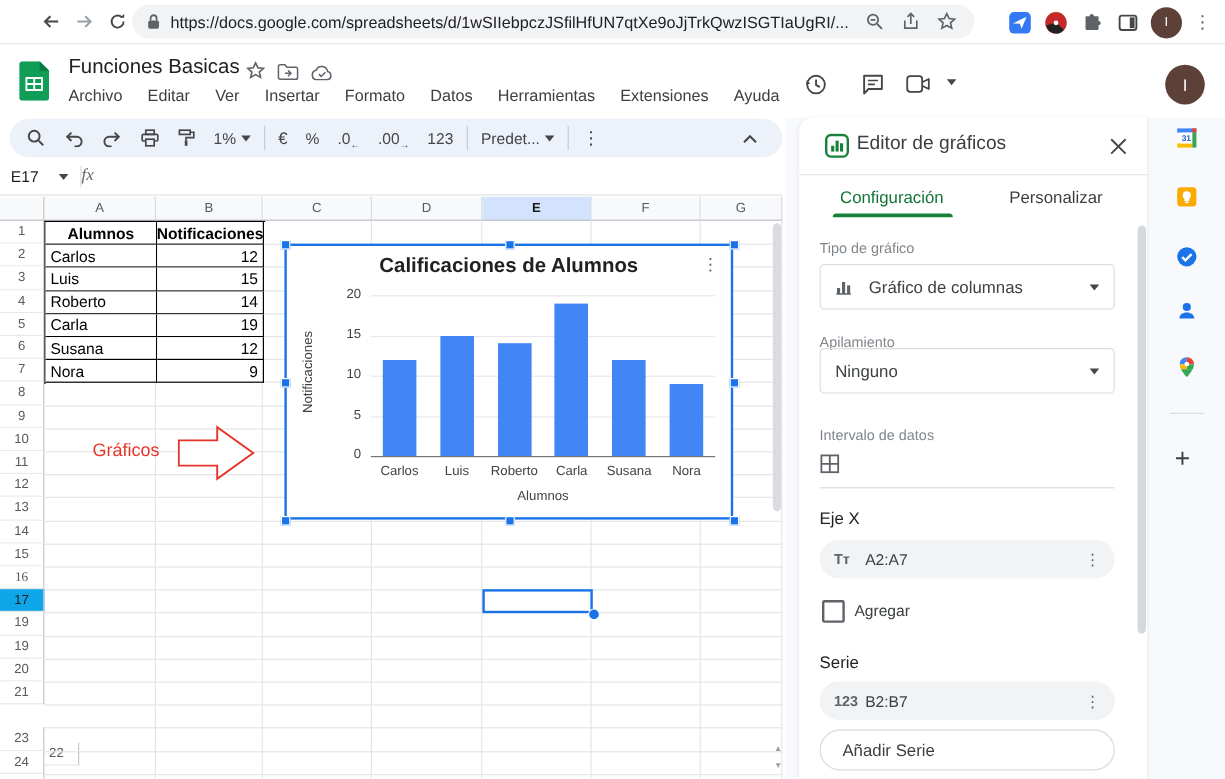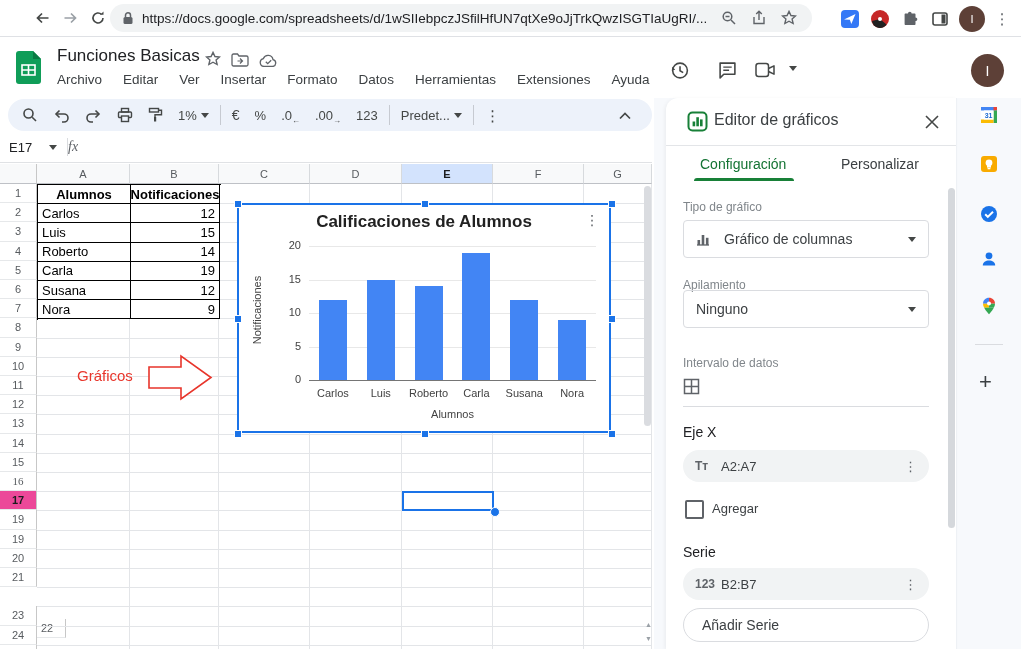--- a/index.html
+++ b/index.html
@@ -36,21 +36,21 @@
   
   .fbar{position:absolute;left:0;top:132px;width:652px;height:31px;background:#fff;border-bottom:1px solid #E0E2E5;box-sizing:border-box;display:flex;align-items:center;}
   .cellref{font-size:13px;color:#202124;margin-left:9px;width:58px;}
   .fbar .vr{width:1px;height:18px;background:#D9DBDE;margin-left:10px;}
   .fx{font-family:"Liberation Serif",serif;font-style:italic;font-size:14px;color:#5F6368;}
   
   .corner{position:absolute;left:0;top:164px;width:37px;height:20px;background:#F8F9FA;border-right:1px solid #C7C7C7;border-bottom:1px solid #BEC1C6;box-sizing:border-box;}
   .col-h{position:absolute;top:164px;height:20px;background:#F8F9FA;border-bottom:1px solid #BEC1C6;border-right:1px solid #D7DADD;box-sizing:border-box;font-size:11px;color:#575B5F;display:flex;align-items:center;justify-content:center;}
   .col-h.sel{background:#D3E3FD;color:#1B1C1E;font-weight:700;}
   .row-n{position:absolute;left:0;width:37px;height:19.2px;box-sizing:border-box;border-bottom:1px solid #E6E8EA;border-right:1px solid #C7C7C7;font-size:11px;color:#575B5F;display:flex;align-items:center;justify-content:center;background:#fff;}
-  .row-n.sel{background:#ec4899;font-weight:700;color:#1B1C1E;}
+  .row-n.sel{background:#0ea5e9;font-weight:400;color:#1B1C1E;}
   .hline{position:absolute;left:37px;width:615px;height:1px;background:#E3E5E8;}
   .vline{position:absolute;top:184px;height:465px;width:1px;background:#E3E5E8;}
   .cell{position:absolute;height:19.2px;box-sizing:border-box;border-right:1px solid #000;border-bottom:1px solid #000;background:#fff;font-size:13px;color:#000;display:flex;align-items:center;}
   .cell.head{font-weight:700;justify-content:center;}
   .cell.name{padding-left:4px;}
   .cell.num{justify-content:flex-end;padding-right:4px;}
   #table{position:absolute;left:37px;top:184px;width:183px;height:135px;border-left:1px solid #000;border-top:1px solid #000;box-sizing:content-box;}
   .gsb{position:absolute;left:644px;top:186px;width:7px;height:240px;border-radius:4px;background:#DADCE0;}
   .gsb-arrow{position:absolute;left:644px;width:9px;height:9px;font-size:7px;color:#9AA0A6;text-align:center;line-height:9px;}
   

